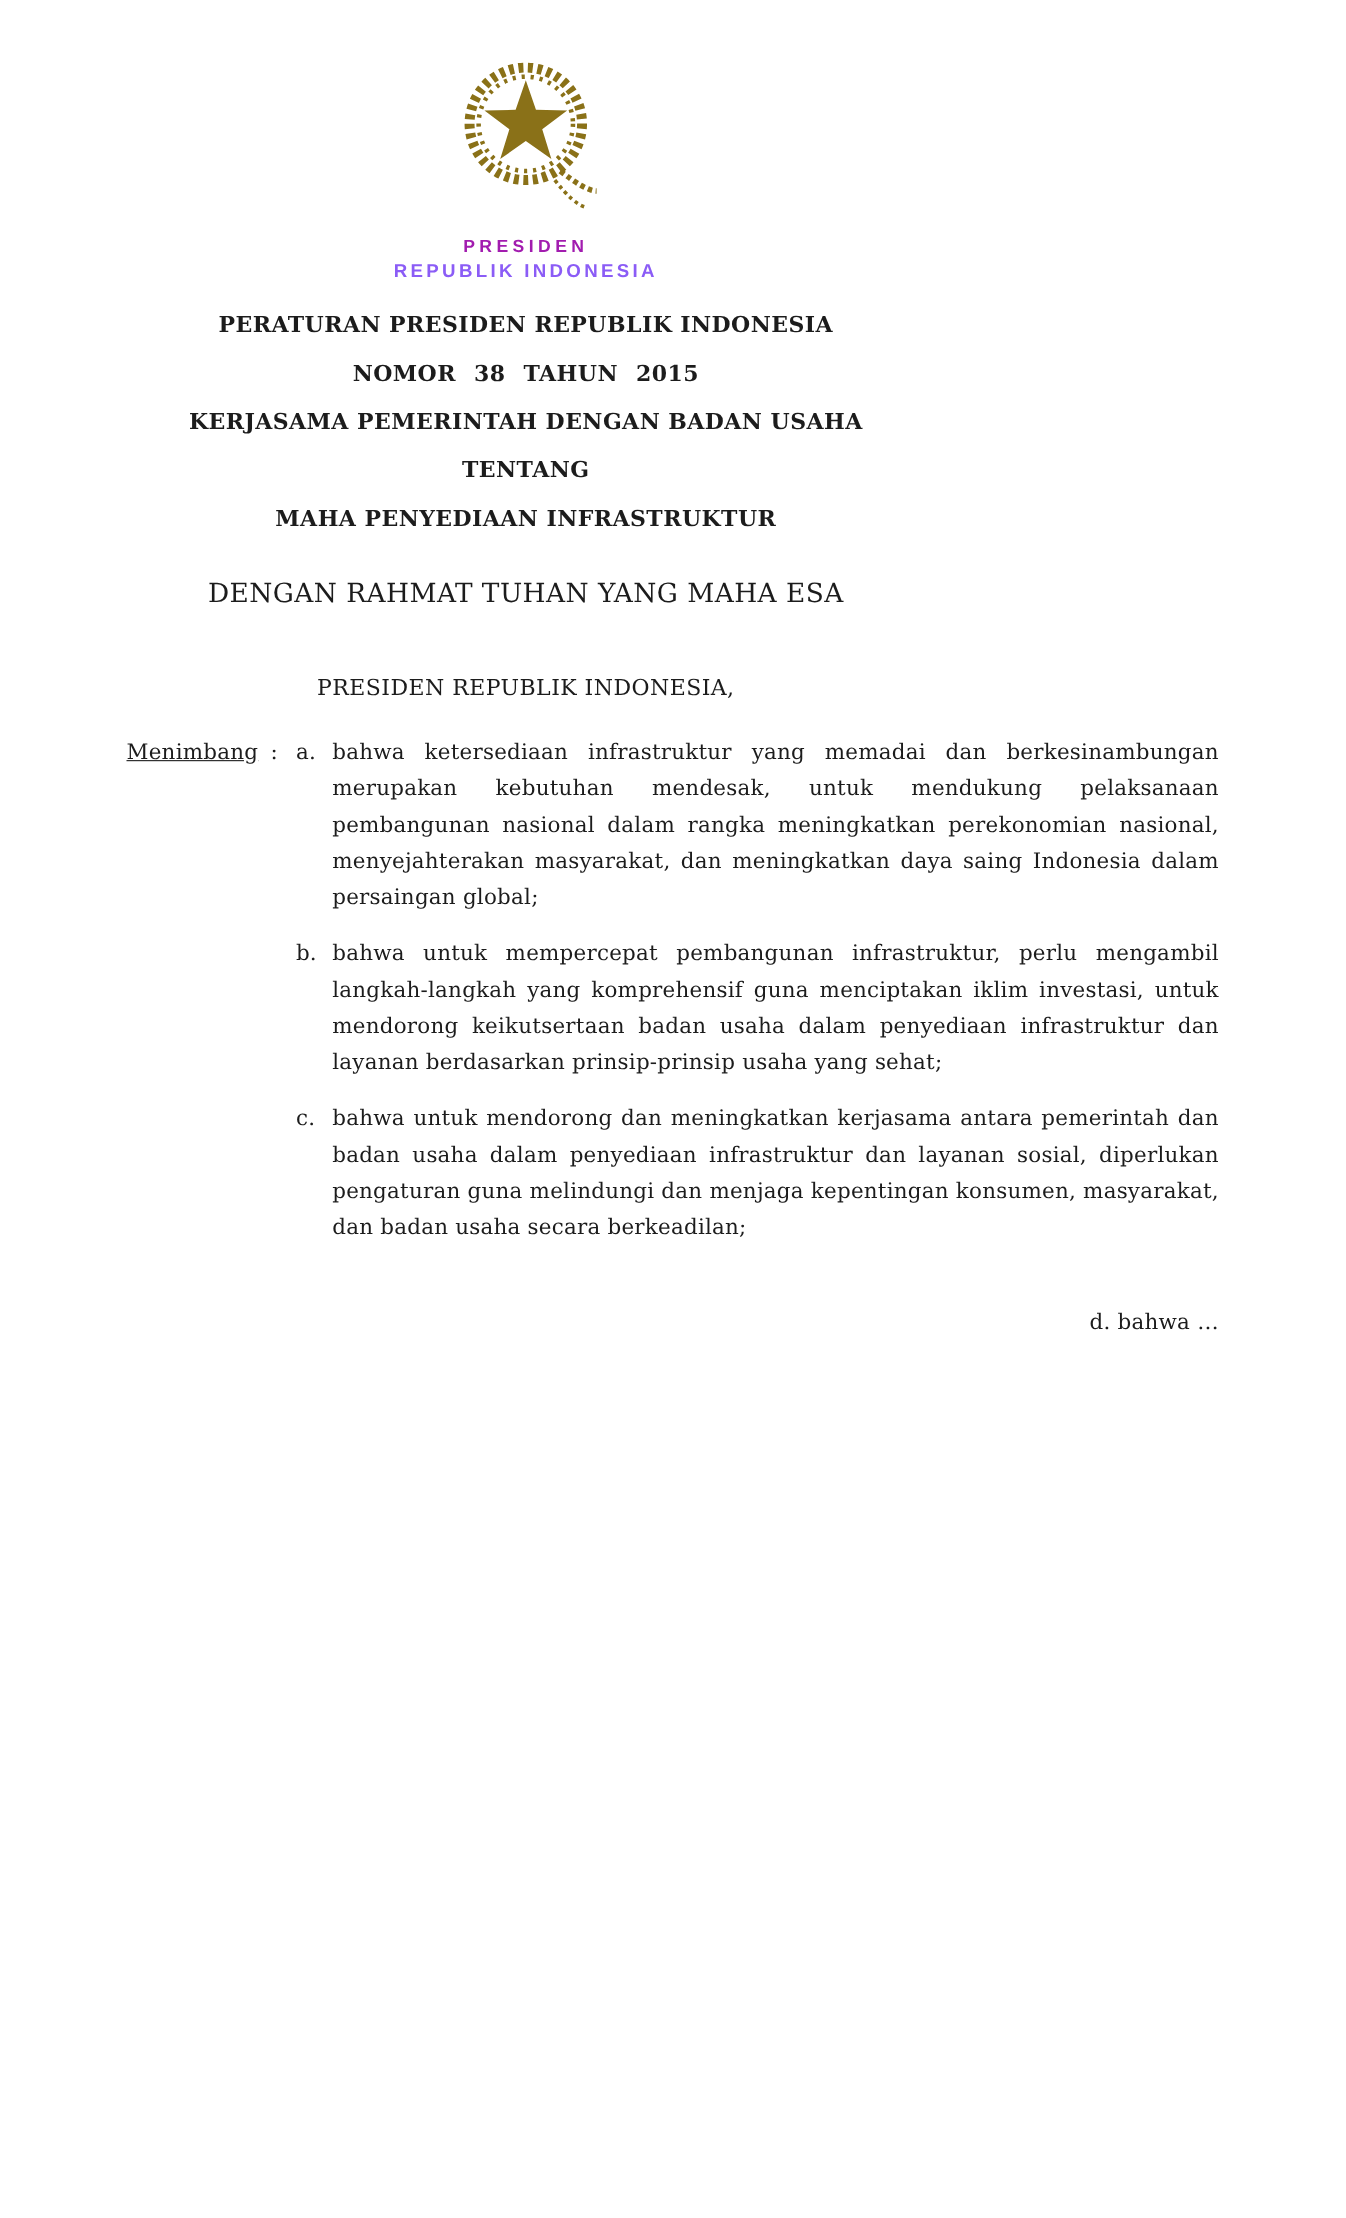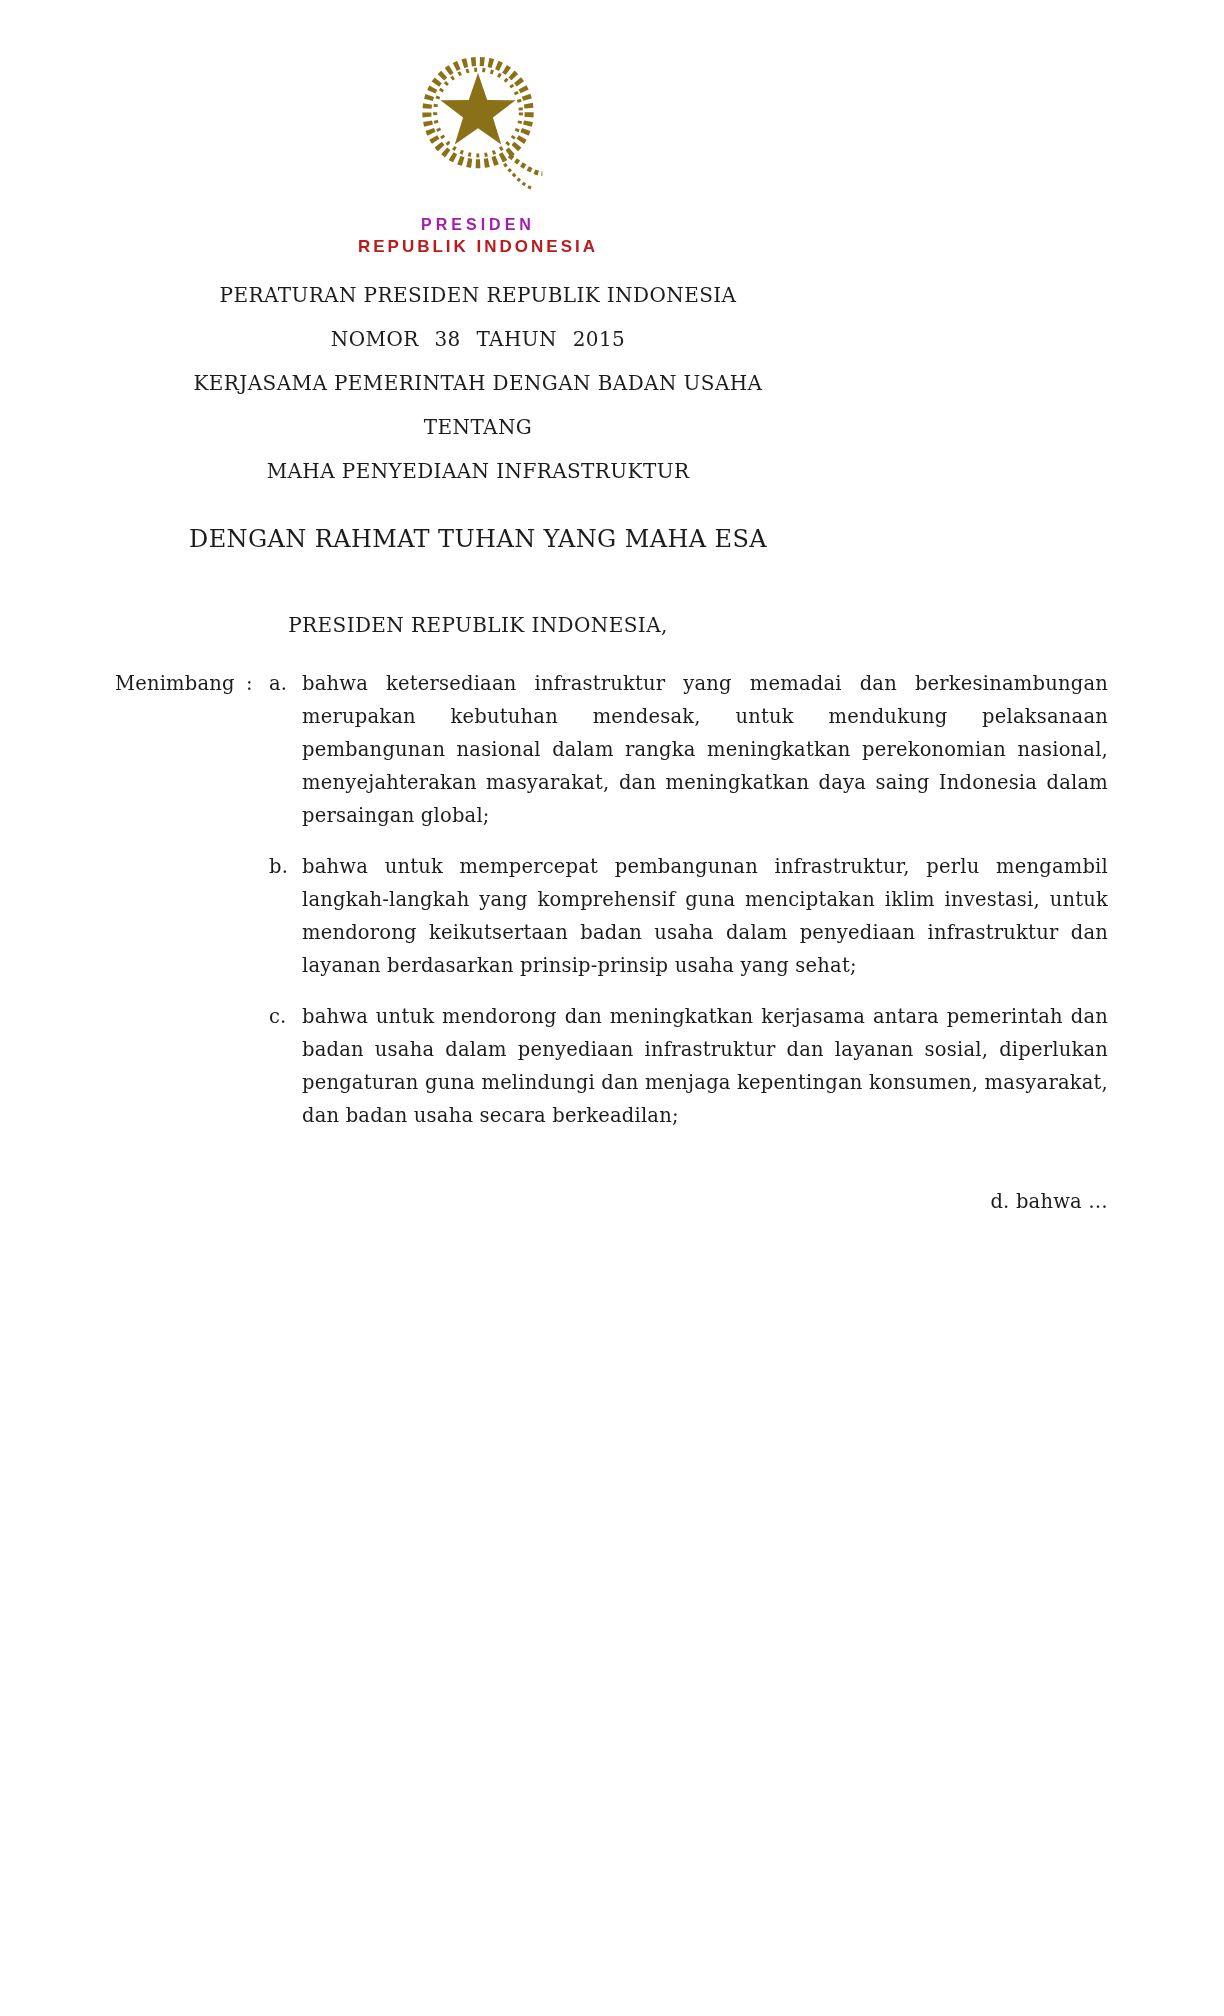--- a/index.html
+++ b/index.html
@@ -30,24 +30,24 @@
     font-weight: 600;
     letter-spacing: 4px;
     color: #a21caf;
   }
   .inst-line2 {
     margin-top: 3px;
     font-family: "Liberation Sans", sans-serif;
     font-size: 17px;
     font-weight: 600;
     letter-spacing: 3px;
-    color: #b91c1c;
+    color: #8b5cf6;
   }
   
-  .title-block { margin-top: 26px; }
+  .title-block { margin-top: 26px; font-weight: bold; }
   .title-line {
     font-size: 20px;
     line-height: 24px;
     margin-bottom: 20px;
     letter-spacing: 0.4px;
   }
   .title-line.nomor { word-spacing: 9px; }
   .invocation {
     margin-top: 42px;
     font-size: 24px;
@@ -60,21 +60,21 @@
   }
   
   .considering {
     margin-top: 30px;
     display: flex;
     align-items: flex-start;
     font-size: 19.5px;
     line-height: 33px;
     letter-spacing: 0.2px;
   }
-  .considering .label { width: 131px; flex: 0 0 131px; }
+  .considering .label { width: 131px; flex: 0 0 131px; text-decoration: underline; }
   .considering .sep   { width: 23px;  flex: 0 0 23px; }
   .considering .items { flex: 1 1 auto; }
   .item { display: flex; align-items: flex-start; margin-bottom: 18px; }
   .item:last-child { margin-bottom: 0; }
   .item .marker { width: 33px; flex: 0 0 33px; }
   .item .text {
     flex: 1 1 auto;
     text-align: justify;
     text-justify: inter-word;
   }

